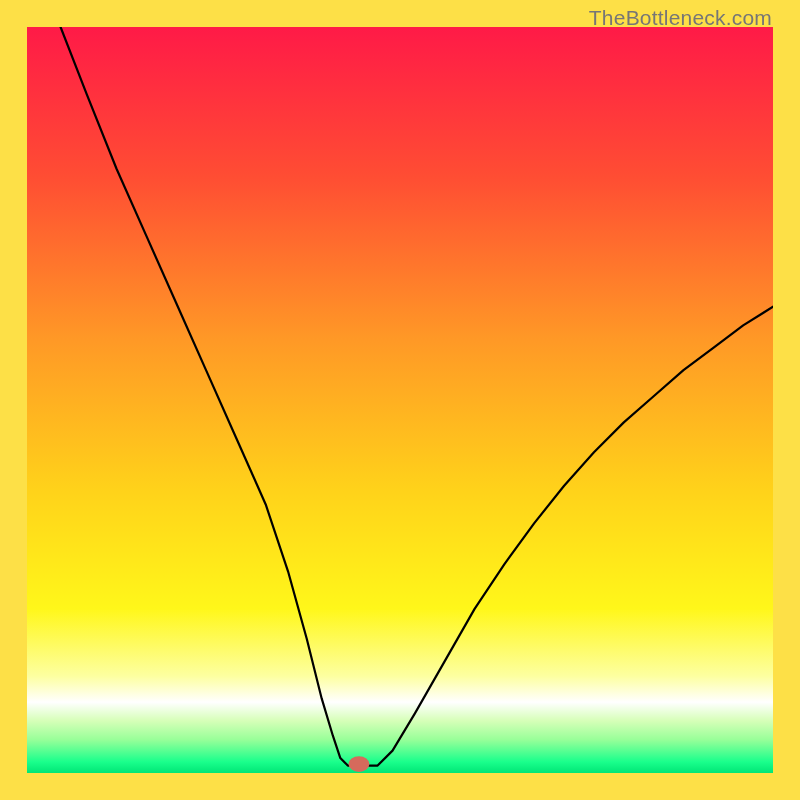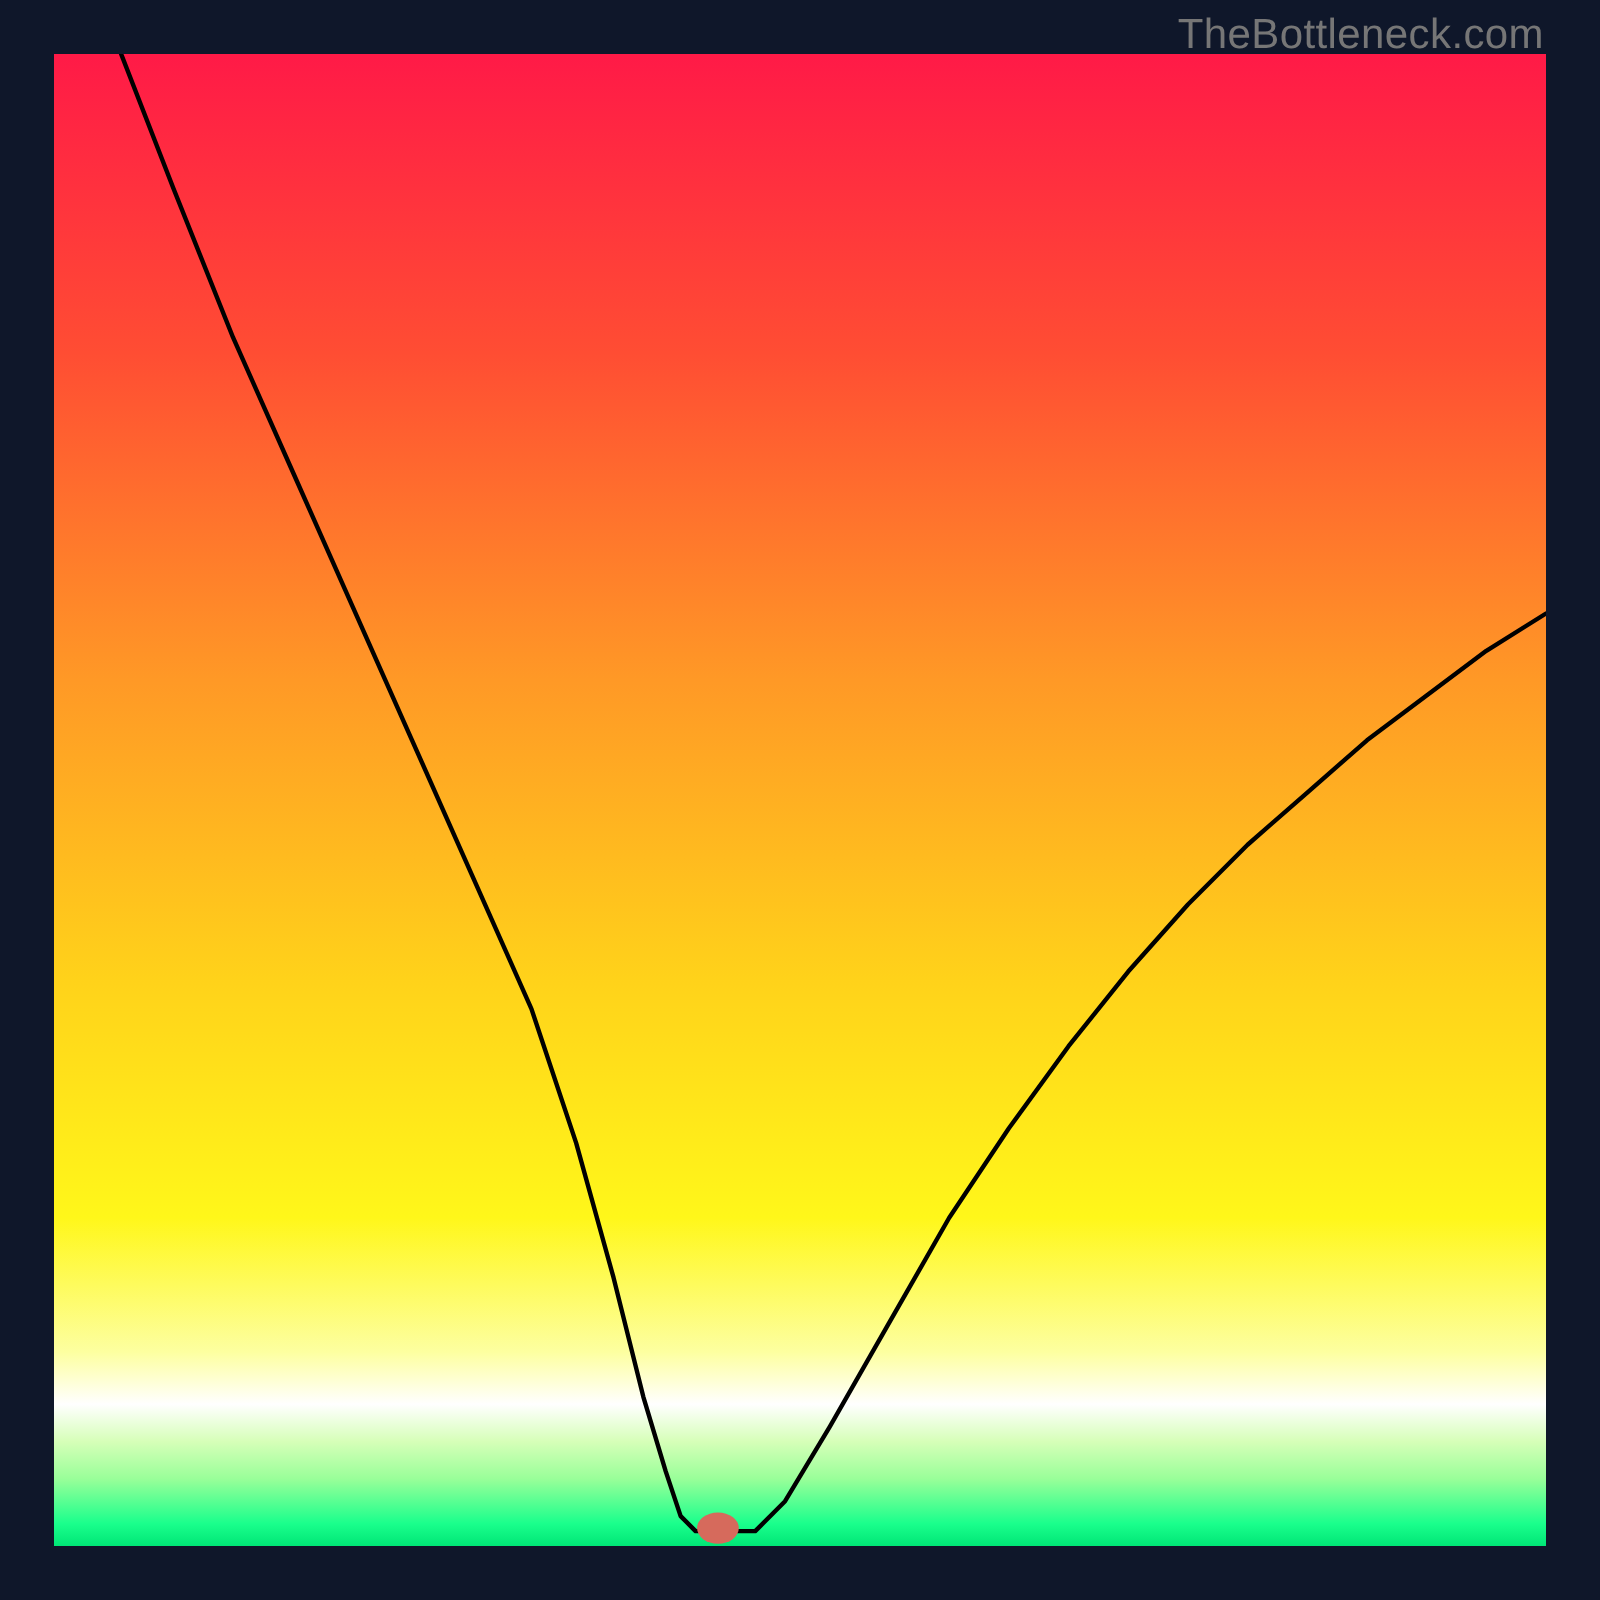--- a/index.html
+++ b/index.html
@@ -9,21 +9,21 @@
     height: 800px;
     background: #000;
     overflow: hidden;
   }
   .frame {
     position: absolute;
     left: 0;
     top: 0;
     width: 800px;
     height: 800px;
-    background: #0f172a;
+    background: #fde047;
   }
   .plot {
     position: absolute;
     left: 27px;
     top: 27px;
     width: 746px;
     height: 746px;
     
   }
   .watermark {

